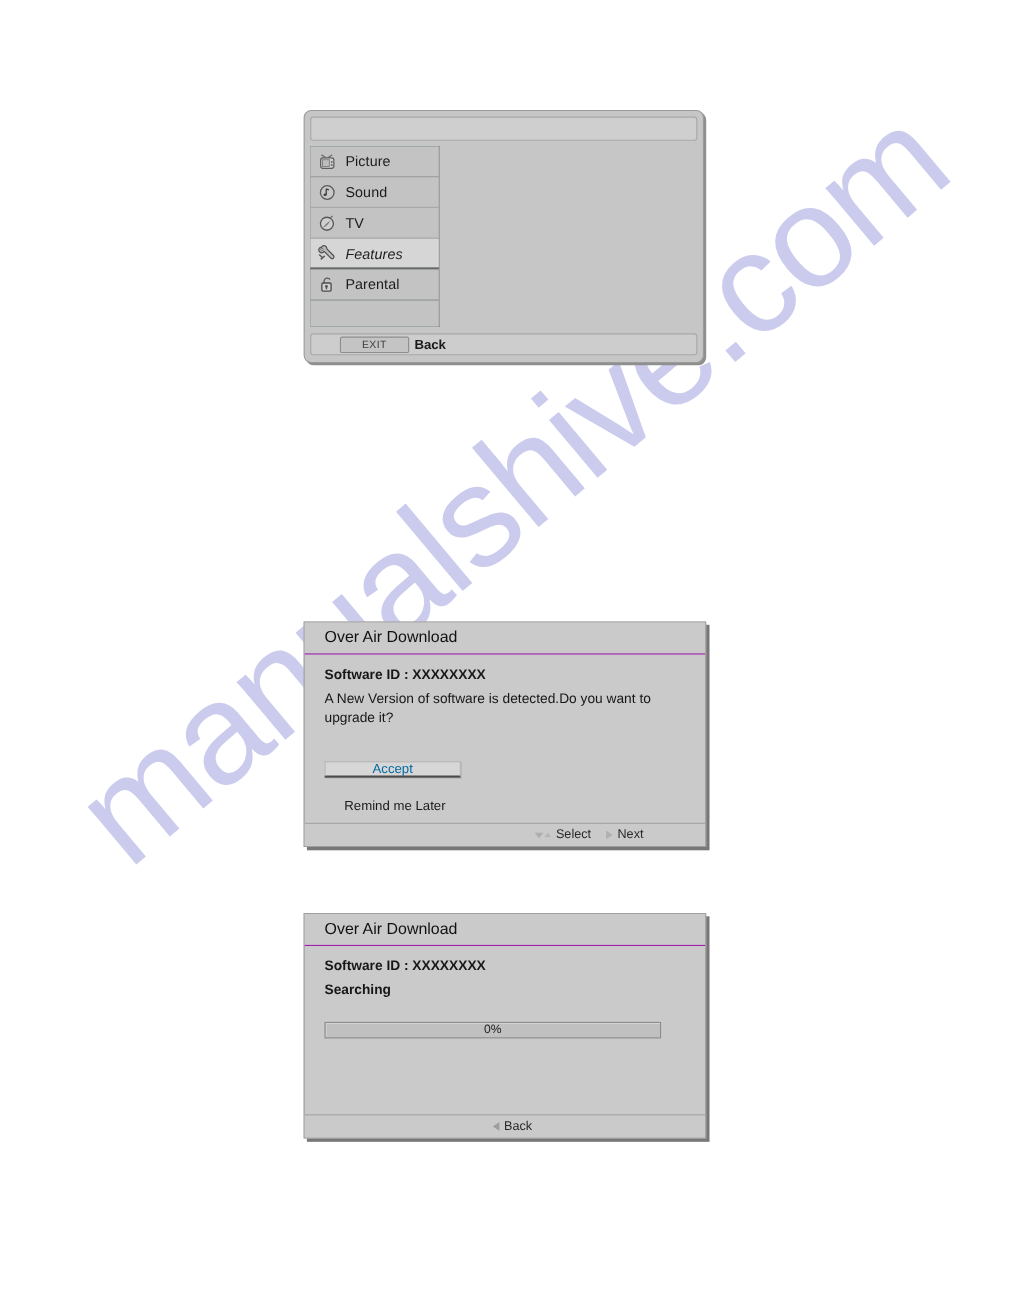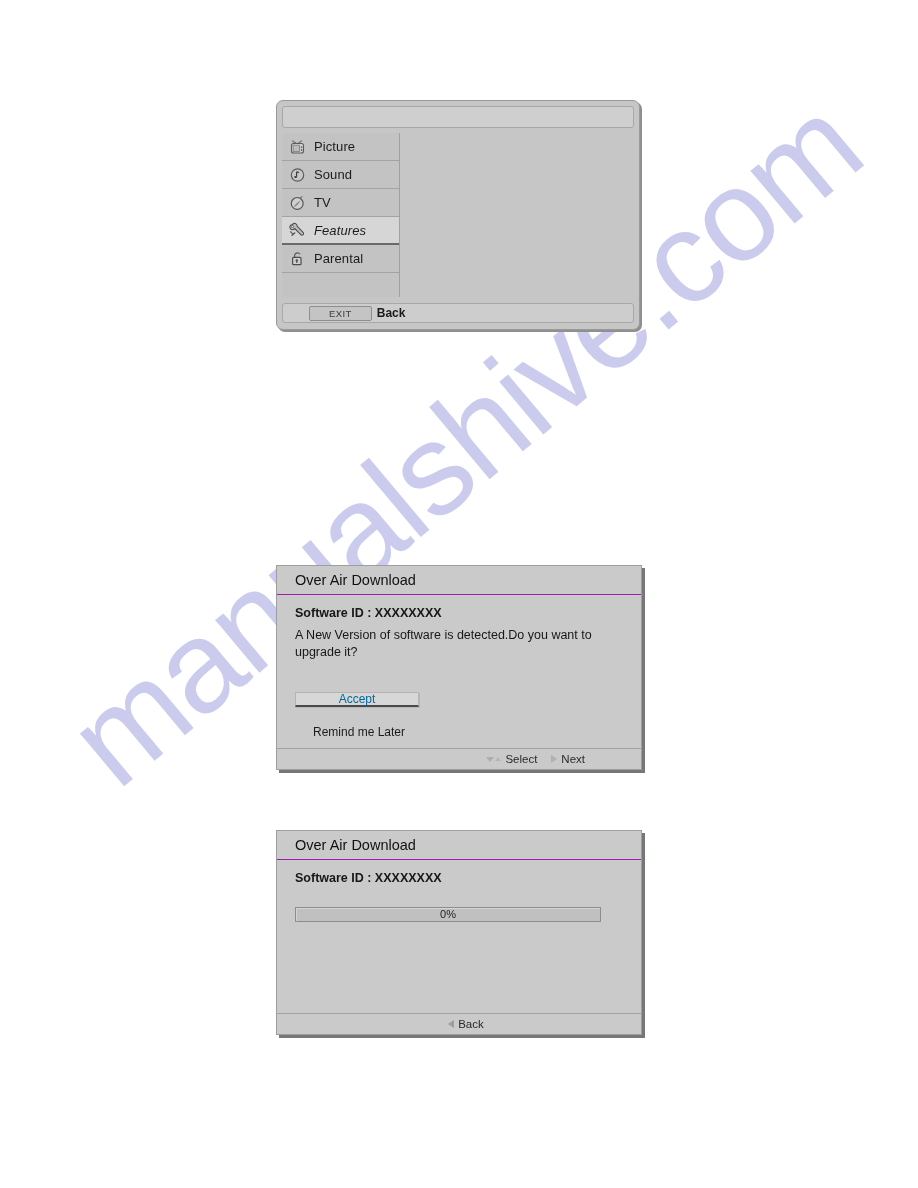--- a/index.html
+++ b/index.html
@@ -407,20 +407,21 @@
       <span>Next</span>
     </span>
   </div>
 </div>
 
 <div class="oad" id="oad-progress">
   <div class="oad-title">Over Air Download</div>
 
   <div class="oad-body">
     <div class="oad-line">Software ID : XXXXXXXX</div>
+    <div class="oad-line">Searching</div>
 
     <div id="progress-wrap">
       <div id="progress-fill" style="width: 0%;"></div>
       <div id="progress-label">0%</div>
     </div>
   </div>
 
   <div class="oad-footer center">
     <span class="foot-hint">
       <span class="hint-icon">

